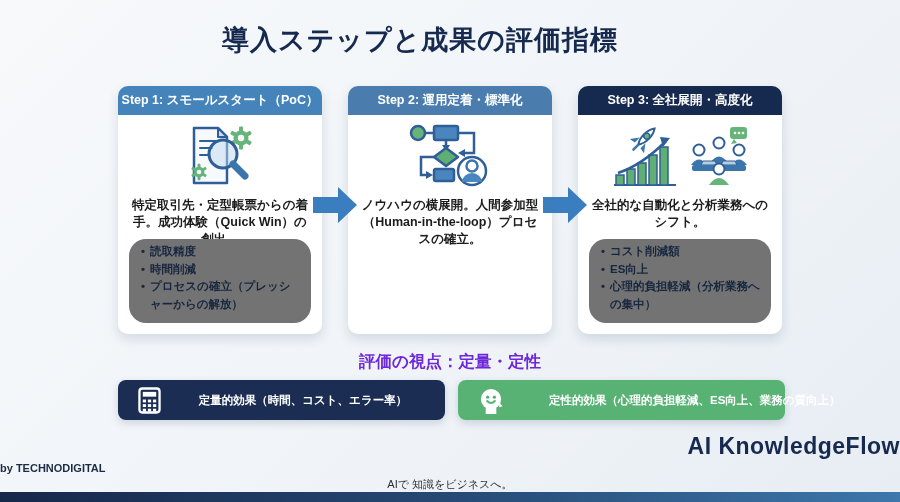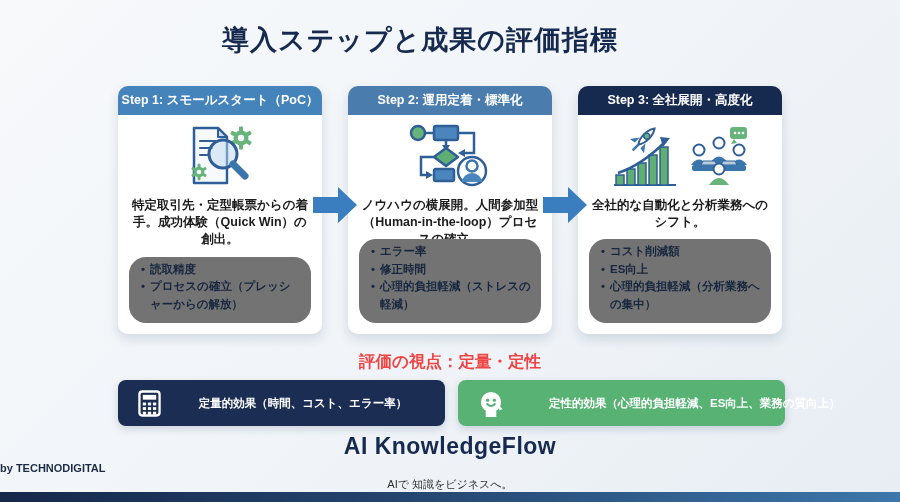--- a/index.html
+++ b/index.html
@@ -47,38 +47,38 @@
   }
   .metric::before{content:"\2022";margin:0 5px 0 2px;flex:0 0 auto;}
 
   
   .arrow{position:absolute;top:187px;z-index:6;}
   .a1{left:313px}.a2{left:543px}
 
   
   .eval-heading{
     position:absolute;top:351px;left:0;width:900px;margin:0;
-    text-align:center;font-size:16.5px;font-weight:800;color:#ef4444;
+    text-align:center;font-size:16.5px;font-weight:800;color:#6d28d9;
   }
   .badge{
-    position:absolute;top:380px;height:46px;width:327px;
+    position:absolute;top:380px;height:40px;width:327px;
     border-radius:8px;display:flex;align-items:center;
     box-shadow:0 3px 8px rgba(25,55,95,.18);
   }
   .badge-quant{left:118px;background:#1b2d52;}
   .badge-qual{left:458px;background:#58b274;gap:36px;}
   .badge .b-icon{margin-left:20px;flex:0 0 auto;display:flex;}
   .badge .b-label{
     flex:1;text-align:center;color:#fff;font-size:11.5px;font-weight:700;
     padding:0 8px;white-space:nowrap;
   }
 
   
   .brand{
-    position:absolute;top:433px;left:0;width:900px;margin:0;text-align:center;
+    position:absolute;top:433px;left:0;width:900px;margin:0;text-align:right;
     font-size:23px;font-weight:800;color:#16294e;letter-spacing:.5px;
   }
   .byline{
     position:absolute;top:462px;left:0;width:900px;margin:0;text-align:left;
     font-size:11px;font-weight:700;color:#1c2b44;
   }
   .tagline{
     position:absolute;top:477px;left:0;width:900px;margin:0;text-align:center;
     font-size:11px;font-weight:500;color:#2e2e2e;
   }
@@ -120,20 +120,23 @@
             <circle r="3.2" fill="#f3f7fb"></circle>
         </g>
         <circle cx="45" cy="31" r="14" fill="rgba(190,215,238,0.5)" stroke="#2f5f96" stroke-width="3"></circle>
         <line x1="55" y1="41" x2="67" y2="53" stroke="#3a76ab" stroke-width="7" stroke-linecap="round"></line>
       </svg>
     </div>
     <p class="desc">特定取引先・定型帳票からの着手。成功体験（Quick Win）の創出。</p>
     <div class="metrics">
       <div class="metric">
           <span>読取精度</span>
+        </div>
+      <div class="metric">
+          <span>時間削減</span>
         </div>
       <div class="metric">
           <span>プロセスの確立（プレッシャーからの解放）</span>
         </div>
     </div>
   </section>
 
   <svg class="arrow a1" width="44" height="36" viewBox="0 0 44 36">
     <polygon points="0,10 25,10 25,0 44,18 25,36 25,26 0,26" fill="#3b7ec0"></polygon>
   </svg>
@@ -152,31 +155,20 @@
         <polygon points="38,25 50,34 38,43 26,34" fill="#5fae74" stroke="#2f5f96" stroke-width="2.5" stroke-linejoin="round"></polygon>
         <path d="M26 34 h-13 v18 h6" stroke="#2f5f96" stroke-width="2.5" fill="none"></path>
         <polygon points="18,48 18,56 25,52" fill="#2f5f96"></polygon>
         <rect x="26" y="46" width="20" height="12" rx="2" fill="#4a86bd" stroke="#2f5f96" stroke-width="2.5"></rect>
         <circle cx="64" cy="48" r="14" fill="#ffffff" stroke="#2f5f96" stroke-width="2.5"></circle>
         <path d="M54 59 a10 9 0 0 1 20 0 z" fill="#4a86bd"></path>
         <circle cx="64" cy="43" r="5.5" fill="#ffffff" stroke="#3a76ab" stroke-width="2.5"></circle>
       </svg>
     </div>
     <p class="desc">ノウハウの横展開。人間参加型（Human-in-the-loop）プロセスの確立。</p>
-    <div class="metrics">
-      <div class="metric">
-          <span>エラー率</span>
-        </div>
-      <div class="metric">
-          <span>修正時間</span>
-        </div>
-      <div class="metric">
-          <span>心理的負担軽減（ストレスの軽減）</span>
-        </div>
-    </div>
   </section>
 
   <svg class="arrow a2" width="44" height="36" viewBox="0 0 44 36">
     <polygon points="0,10 25,10 25,0 44,18 25,36 25,26 0,26" fill="#3b7ec0"></polygon>
   </svg>
 
   <section class="card c3">
     <header class="card-hdr hdr3">Step 3: 全社展開・高度化</header>
     <div class="icon-row">
       <svg width="140" height="66" viewBox="0 0 140 66">

